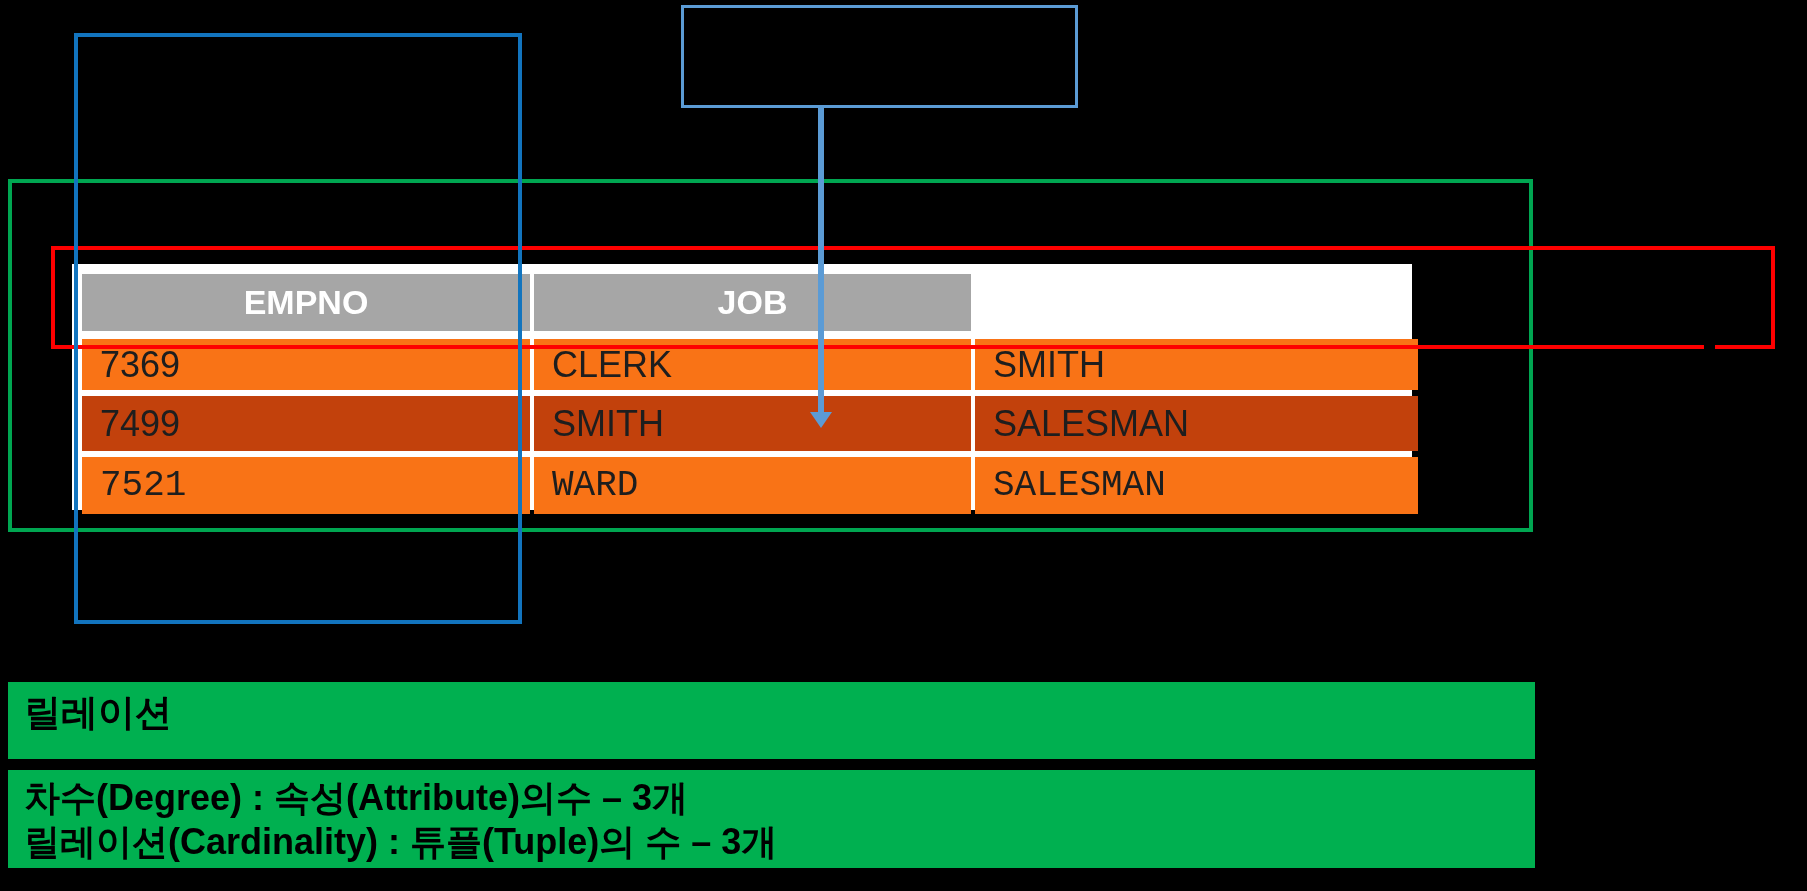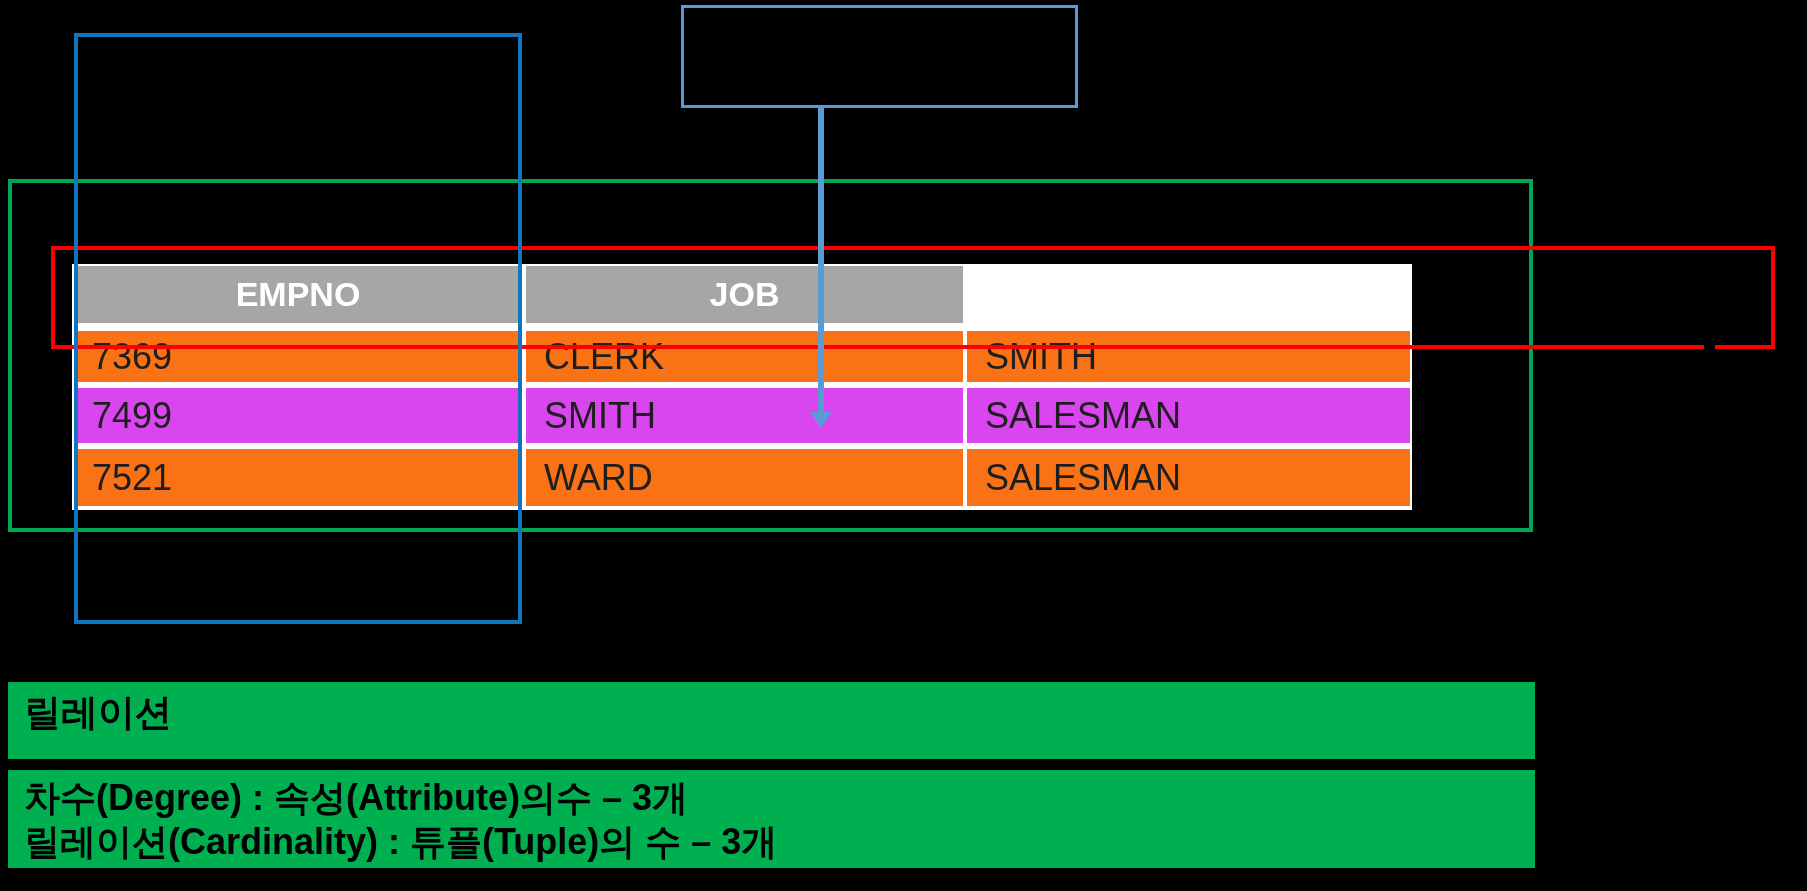--- a/index.html
+++ b/index.html
@@ -8,43 +8,43 @@
     width:1807px;height:891px;
     background:#000;
     overflow:hidden;
     font-family:"Liberation Sans","DejaVu Sans",sans-serif;
   }
   
   .table-wrap{
     position:absolute;left:72px;top:264px;
     width:1340px;height:246px;
     background:#ffffff;
-    padding:2px;box-sizing:border-box;
+    padding:10px;box-sizing:border-box;
   }
   .t-row{
     display:grid;
     grid-template-columns:448px 437px 443px;
     column-gap:4px;
   }
   .t-head{height:57px;margin-bottom:8px;}
   .t-head .cell{
     background:#a6a6a6;color:#ffffff;
     font-weight:bold;font-size:34px;
     display:flex;align-items:center;justify-content:center;
   }
   .t-body1{height:51px;margin-bottom:6px;}
   .t-body2{height:55px;margin-bottom:6px;}
-  .t-body3{height:57px;}
+  .t-body3{height:57px;font-family:Liberation Mono, monospace;}
   .t-row .dcell{
     color:#1e1e1e;font-size:36px;
     display:flex;align-items:center;
     padding-left:18px;box-sizing:border-box;
   }
   .shade-a .dcell{background:#f97316;}
-  .shade-b .dcell{background:#d946ef;}
+  .shade-b .dcell{background:#c2410c;}
   
   .green-rect{
     position:absolute;left:8px;top:179px;
     width:1525px;height:353px;
     border:4px solid #00a651;box-sizing:border-box;
   }
   .red-rect{
     position:absolute;left:51px;top:246px;
     width:1724px;height:103px;
     border:4px solid #fe0000;box-sizing:border-box;

